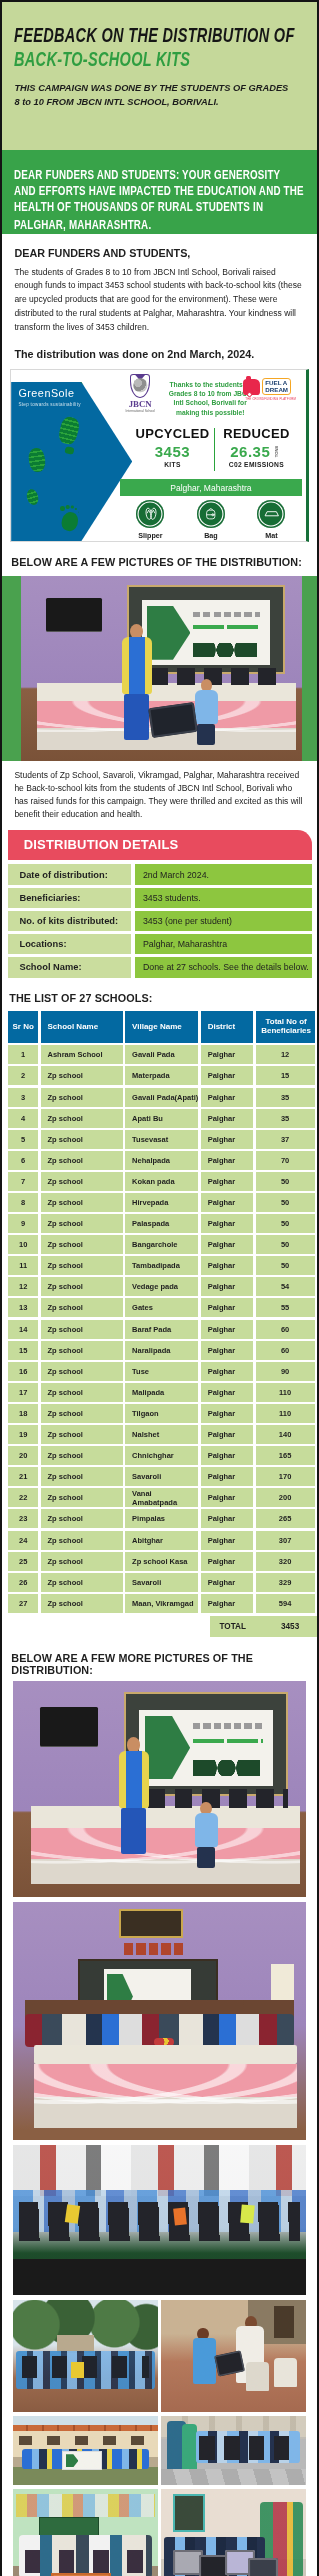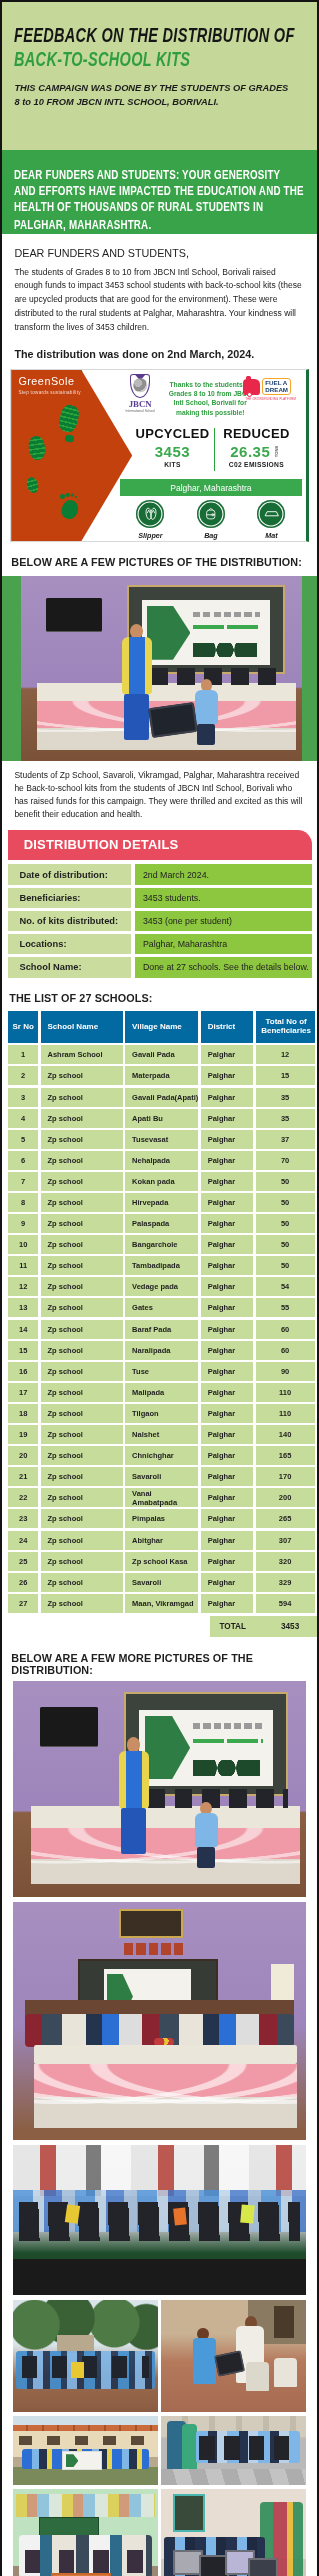--- a/index.html
+++ b/index.html
@@ -13,27 +13,27 @@
   .hero h1{margin:0;font-size:15px;font-weight:800;letter-spacing:0.3px;line-height:1.18;
     transform:scale(.97,1.3);transform-origin:left top;color:#161616;}
   .hero h1 .line2{color:#2f9e41;display:block;}
   .hero .subtitle{margin-top:23px;font-size:9.3px;font-weight:700;line-height:1.5;color:#1c1c1c;width:281px;}
   
   .band{box-sizing:border-box;height:84px;background:#38a349;color:#ffffff;padding:15.5px 12.4px 0 12.4px;}
   .band p{margin:0;font-size:10px;font-weight:800;line-height:1.32;letter-spacing:0.2px;
     transform:scale(.98,1.25);transform-origin:left top;width:296px;}
   
   .letter{padding:13.4px 12.4px 0 12.4px;}
-  .salutation{font-size:10.8px;font-weight:400;margin:0 0 6.2px 0;}
+  .salutation{font-size:10.8px;font-weight:700;margin:0 0 6.2px 0;}
   .letter .body{font-size:8.5px;line-height:1.62;margin:0;width:291px;color:#222;}
   .date-line{font-size:10.8px;font-weight:800;margin:13.4px 0 0 0;}
   
   .card{position:relative;margin:9.3px 8.2px 0 8.2px;height:173px;background:#fff;
     border:0.5px solid #d8d8d8;border-right:3.6px solid #17703a;box-sizing:border-box;overflow:hidden;}
-  .gs-arrow{position:absolute;left:0;top:0;bottom:0;width:121px;background:#c2410c;
+  .gs-arrow{position:absolute;left:0;top:12px;bottom:0;width:121px;background:#0369a1;
     clip-path:polygon(0 0,58% 0,100% 50%,58% 100%,0 100%);}
   .gs-arrow .shadowtip{position:absolute;right:0;top:0;width:52px;height:46px;background:#147a33;
     clip-path:polygon(100% 0,0 0,100% 100%);opacity:.85;}
   .gs-name{position:absolute;left:7.2px;top:5.2px;color:#fff;font-size:10.8px;font-weight:400;letter-spacing:0.5px;}
   .gs-tag{position:absolute;left:7.2px;top:19.6px;color:rgba(255,255,255,.8);font-size:4.6px;letter-spacing:0.3px;}
   .print{position:absolute;background:#0b7c33;}
   .print.shoe{width:17.5px;height:27px;border-radius:7.2px/10.3px;
     background:repeating-linear-gradient(180deg,#0b7c33 0 3.1px,#2aa33b 3.1px 4.6px);}
   .print.s1{left:49px;top:35px;transform:rotate(14deg);}
   .print.s2{left:17.5px;top:66px;transform:rotate(-8deg);width:15.5px;height:24px;}
@@ -70,21 +70,21 @@
   .stats .valrow{display:flex;justify-content:center;align-items:center;margin-top:2.1px;}
   .stats .val{font-size:15px;font-weight:800;color:#3aa94d;letter-spacing:0.5px;}
   .stats .tons{font-size:4.1px;font-weight:700;color:#555;transform:rotate(-90deg);margin-left:1px;}
   .stats .sub{font-size:6.7px;font-weight:600;color:#222;margin-top:1px;letter-spacing:0.3px;}
   .loc-bar{position:absolute;left:109px;right:4.1px;top:109px;height:17px;background:#3aa94d;
     color:#fff;font-size:8.5px;display:flex;align-items:center;justify-content:center;}
   .items{position:absolute;left:109px;right:4.1px;top:130px;display:flex;justify-content:space-around;}
   .item{text-align:center;}
   .item .circ{width:28px;height:28px;border-radius:50%;background:#176d35;margin:0 auto;
     box-shadow:inset 0 0 0 1.5px #176d35, inset 0 0 0 2.6px #ffffff;display:flex;align-items:center;justify-content:center;}
-  .item .lbl{margin-top:3.1px;font-size:7.2px;font-weight:800;color:#222;font-style:italic;}
+  .item .lbl{margin-top:3.1px;font-size:7.2px;font-weight:800;color:#222;}
   
   .sec-heading{font-size:10.8px;font-weight:800;margin:14.4px 0 0 9.3px;letter-spacing:0.1px;}
   .caption{font-size:8.5px;line-height:1.55;margin:8.2px 12.4px 0 12.4px;color:#222;width:289px;}
   
   .photo-row1{display:flex;margin-top:7.2px;height:185px;}
   .photo-row1 .strip{flex:0 0 18.5px;background:#4aa14e;}
   .photo-row1 .strip.r{flex:0 0 15.5px;}
   .ph{position:relative;overflow:hidden;background:#cccccc;}
   .ph.full{margin:5.2px 11.3px 0 11.3px;}
   .grid2{display:flex;margin:4.1px 11.3px 0 11.3px;gap:3.6px;}

